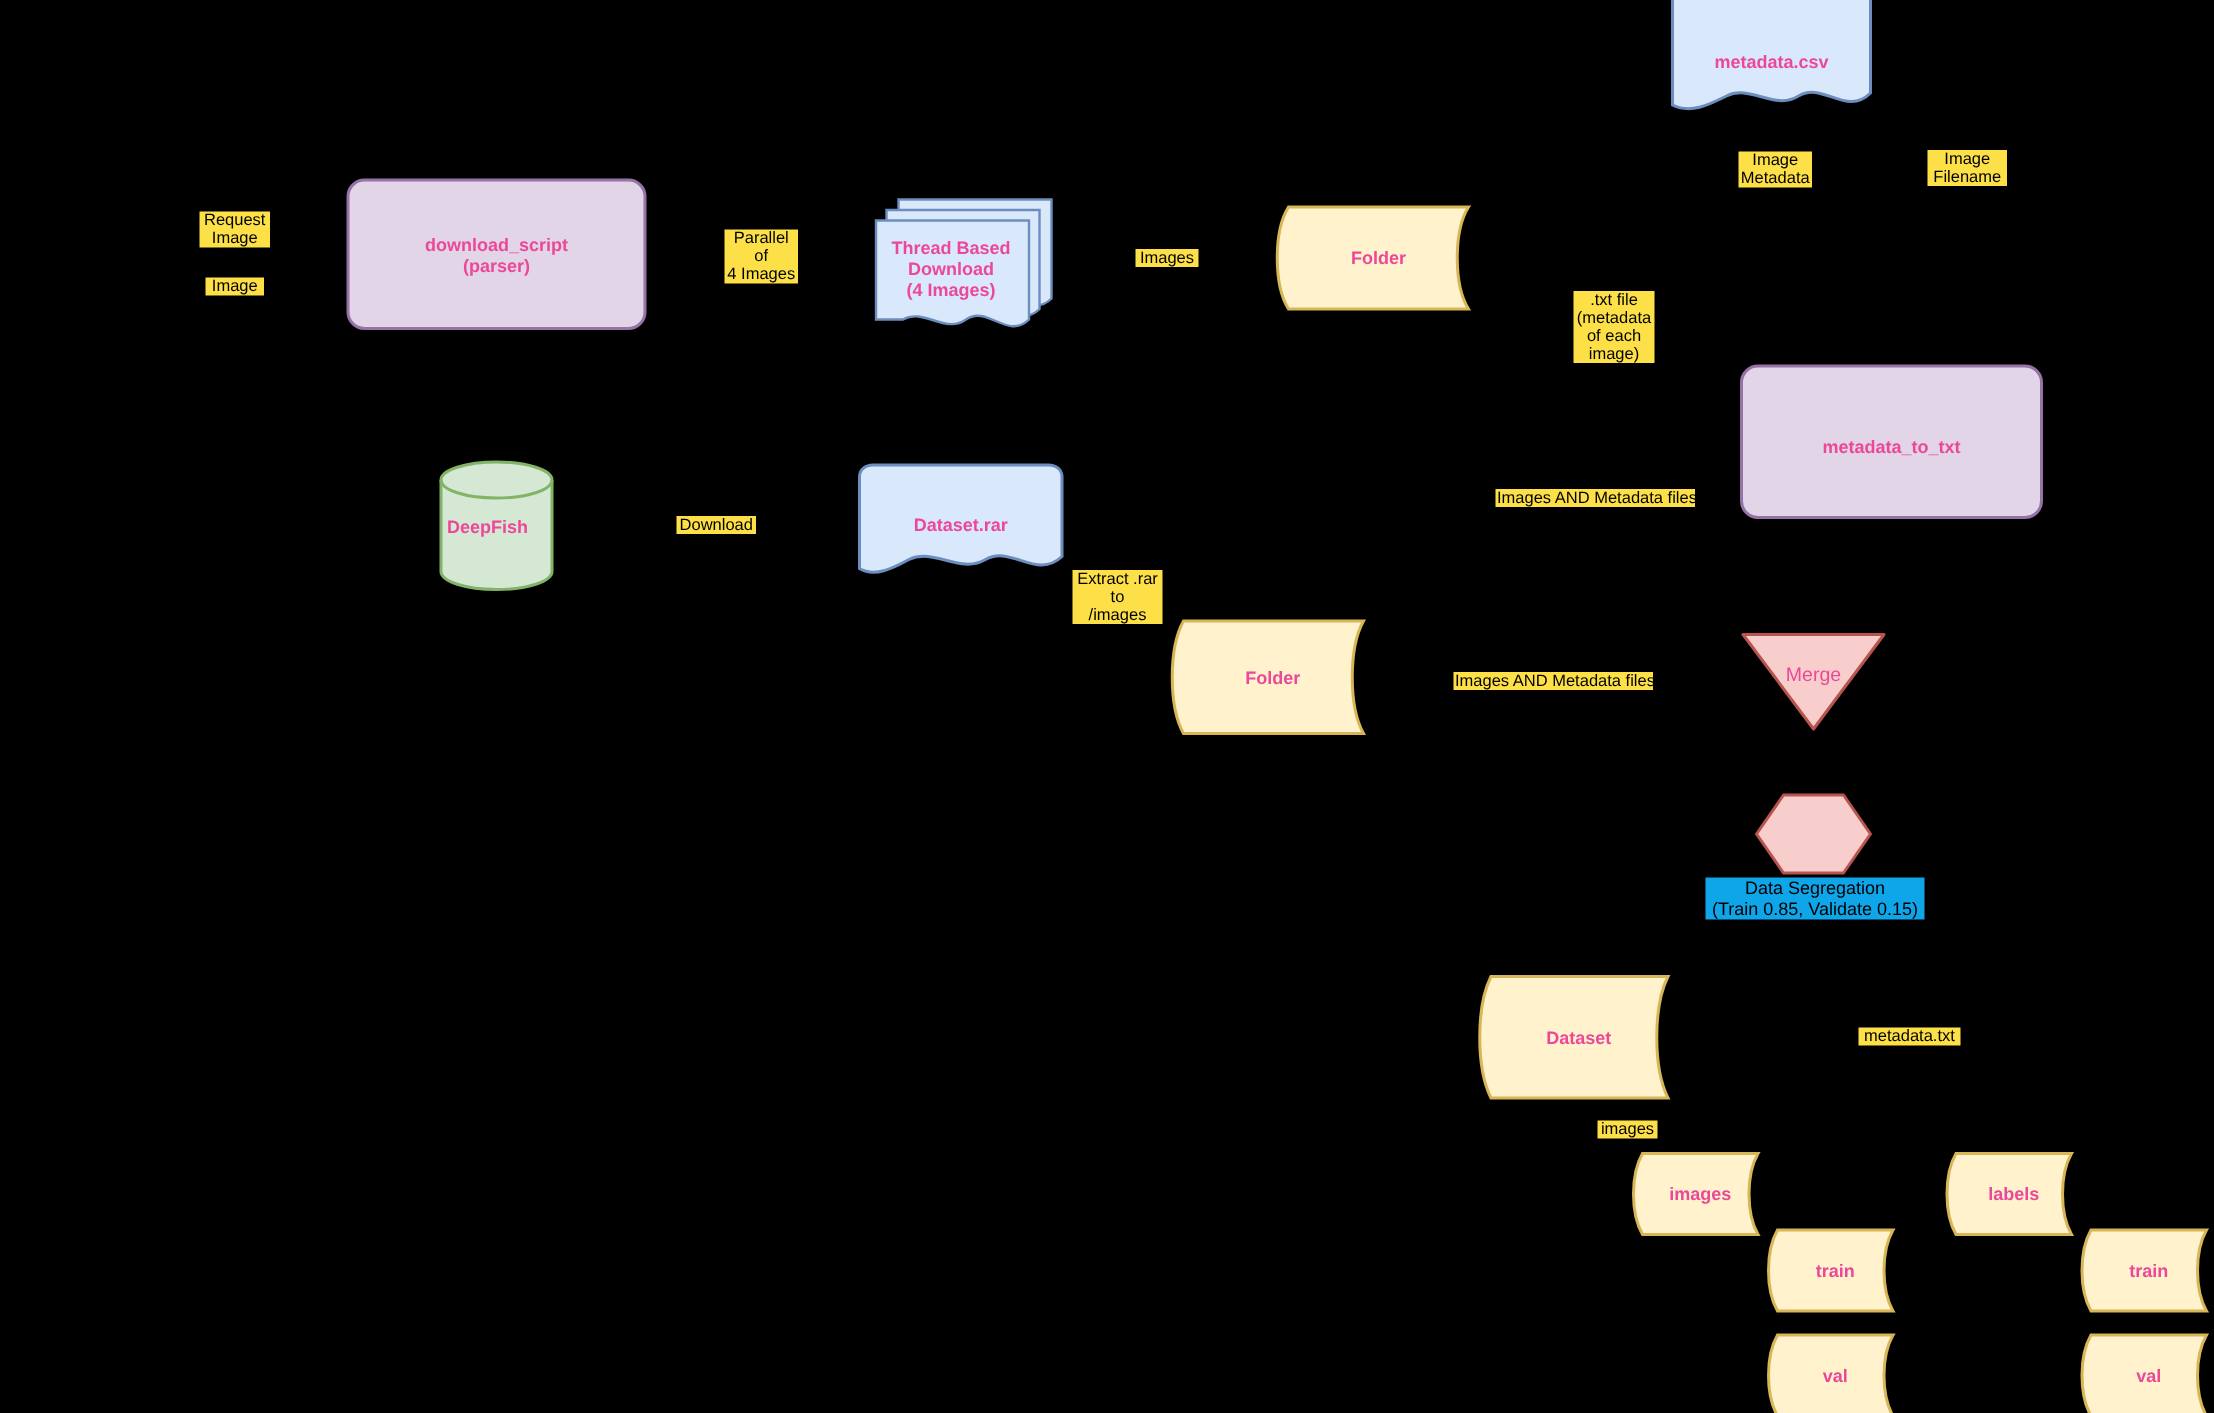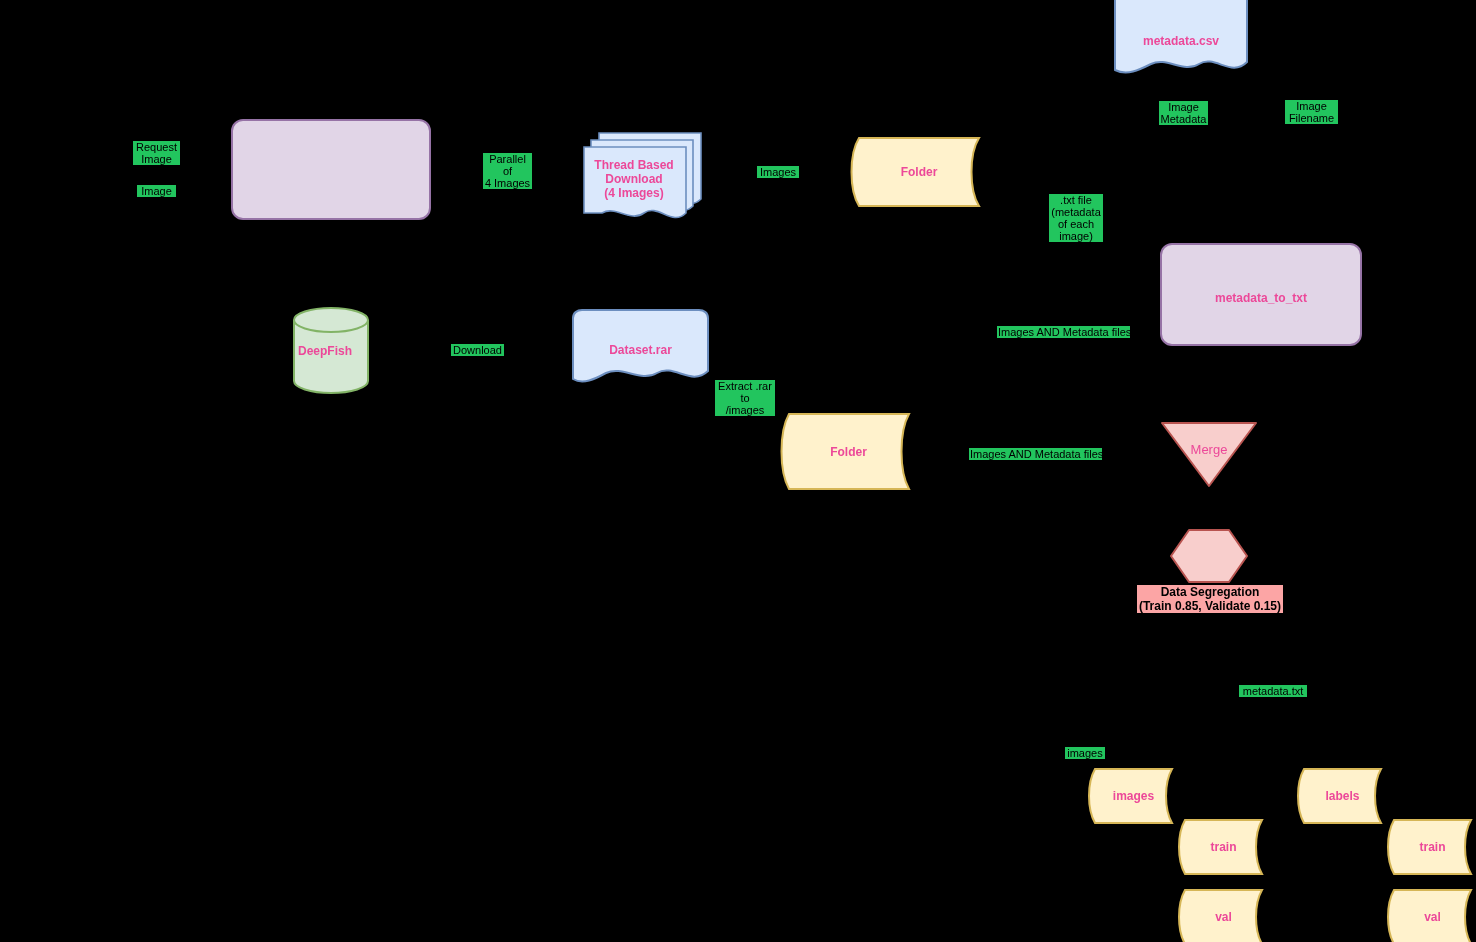--- a/index.html
+++ b/index.html
@@ -29,38 +29,38 @@
     color: #ec4899;
     line-height: 14px;
     white-space: pre-line;
     z-index: 5;
   }
   .node-label.plain { font-weight: normal; font-size: 13px; }
 
   
   .edge-label {
     position: absolute;
-    background: #22c55e;
+    background: #fde047;
     color: #000000;
     font-size: 11px;
     line-height: 12px;
     text-align: center;
     white-space: pre-line;
     padding: 0 1px;
     z-index: 20;
   }
 
   
   svg.shape { position: absolute; left: 0; top: 0; overflow: visible; }
 
   .below-label {
     position: absolute;
-    background: #fca5a5;
+    background: #0ea5e9;
     color: #000;
-    font-weight: bold;
+    font-weight: normal;
     font-size: 12px;
     line-height: 14px;
     text-align: center;
     white-space: pre-line;
     z-index: 20;
   }
 </style>
 </head>
 <body>
 
@@ -68,20 +68,22 @@
 
 
   <div class="edge-label" style="left:133px; top:141px; width:45px;">Request
 Image</div>
   <div class="edge-label" style="left:137px; top:185px; width:37px;">Image</div>
 
   <div class="node" style="left:231px; top:119px; width:200px; height:101px;">
     <svg class="shape" width="200" height="101" viewBox="0 0 200 101">
       <rect x="1" y="1" width="198" height="99" rx="11" ry="11" fill="#e1d5e7" stroke="#9673a6" stroke-width="2"></rect>
     </svg>
+    <div class="node-label">download_script
+(parser)</div>
   </div>
 
   <div class="edge-label" style="left:483px; top:153px; width:47px;">Parallel
 of
 4 Images</div>
 
   <div class="node" style="left:582px; top:127px; width:124px; height:95px;">
     <svg class="shape" width="124" height="95" viewBox="0 0 124 95">
       <path d="M17,6 L119,6 L119,72 C105,86 91,62 77,72 C63,82 49,64 35,72 L17,72 Z" fill="#dae8fc" stroke="#6c8ebf" stroke-width="1.6"></path>
       <path d="M9,13 L111,13 L111,79 C97,93 83,69 69,79 C55,89 41,71 27,79 L9,79 Z" fill="#dae8fc" stroke="#6c8ebf" stroke-width="1.6"></path>
@@ -165,20 +167,26 @@
   </div>
 
   <div class="node" style="left:1170px; top:529px; width:78px; height:54px;">
     <svg class="shape" width="78" height="54" viewBox="0 0 78 54">
       <path d="M19,1 L59,1 L77,27 L59,53 L19,53 L1,27 Z" fill="#f8cecc" stroke="#b85450" stroke-width="2" stroke-linejoin="round"></path>
     </svg>
   </div>
   <div class="below-label" style="left:1137px; top:585px; width:146px;">Data Segregation
 (Train 0.85, Validate 0.15)</div>
 
+  <div class="node" style="left:985px; top:649px; width:135px; height:85px;">
+    <svg class="shape" width="135" height="85" viewBox="0 0 135 85">
+      <path d="M9,2 L127,2 C117,22 117,63 127,83 L9,83 C-1,63 -1,22 9,2 Z" fill="#fff2cc" stroke="#d6b656" stroke-width="2"></path>
+    </svg>
+    <div class="node-label">Dataset</div>
+  </div>
 
   <div class="edge-label" style="left:1239px; top:685px; width:66px; white-space:nowrap;">metadata.txt</div>
 
   <div class="edge-label" style="left:1065px; top:747px; width:38px;">images</div>
 
   <div class="node" style="left:1088px; top:767px; width:91px; height:58px;">
     <svg class="shape" width="91" height="58" viewBox="0 0 91 58">
       <path d="M7,2 L84,2 C76,16 76,42 84,56 L7,56 C-1,42 -1,16 7,2 Z" fill="#fff2cc" stroke="#d6b656" stroke-width="2"></path>
     </svg>
     <div class="node-label">images</div>

